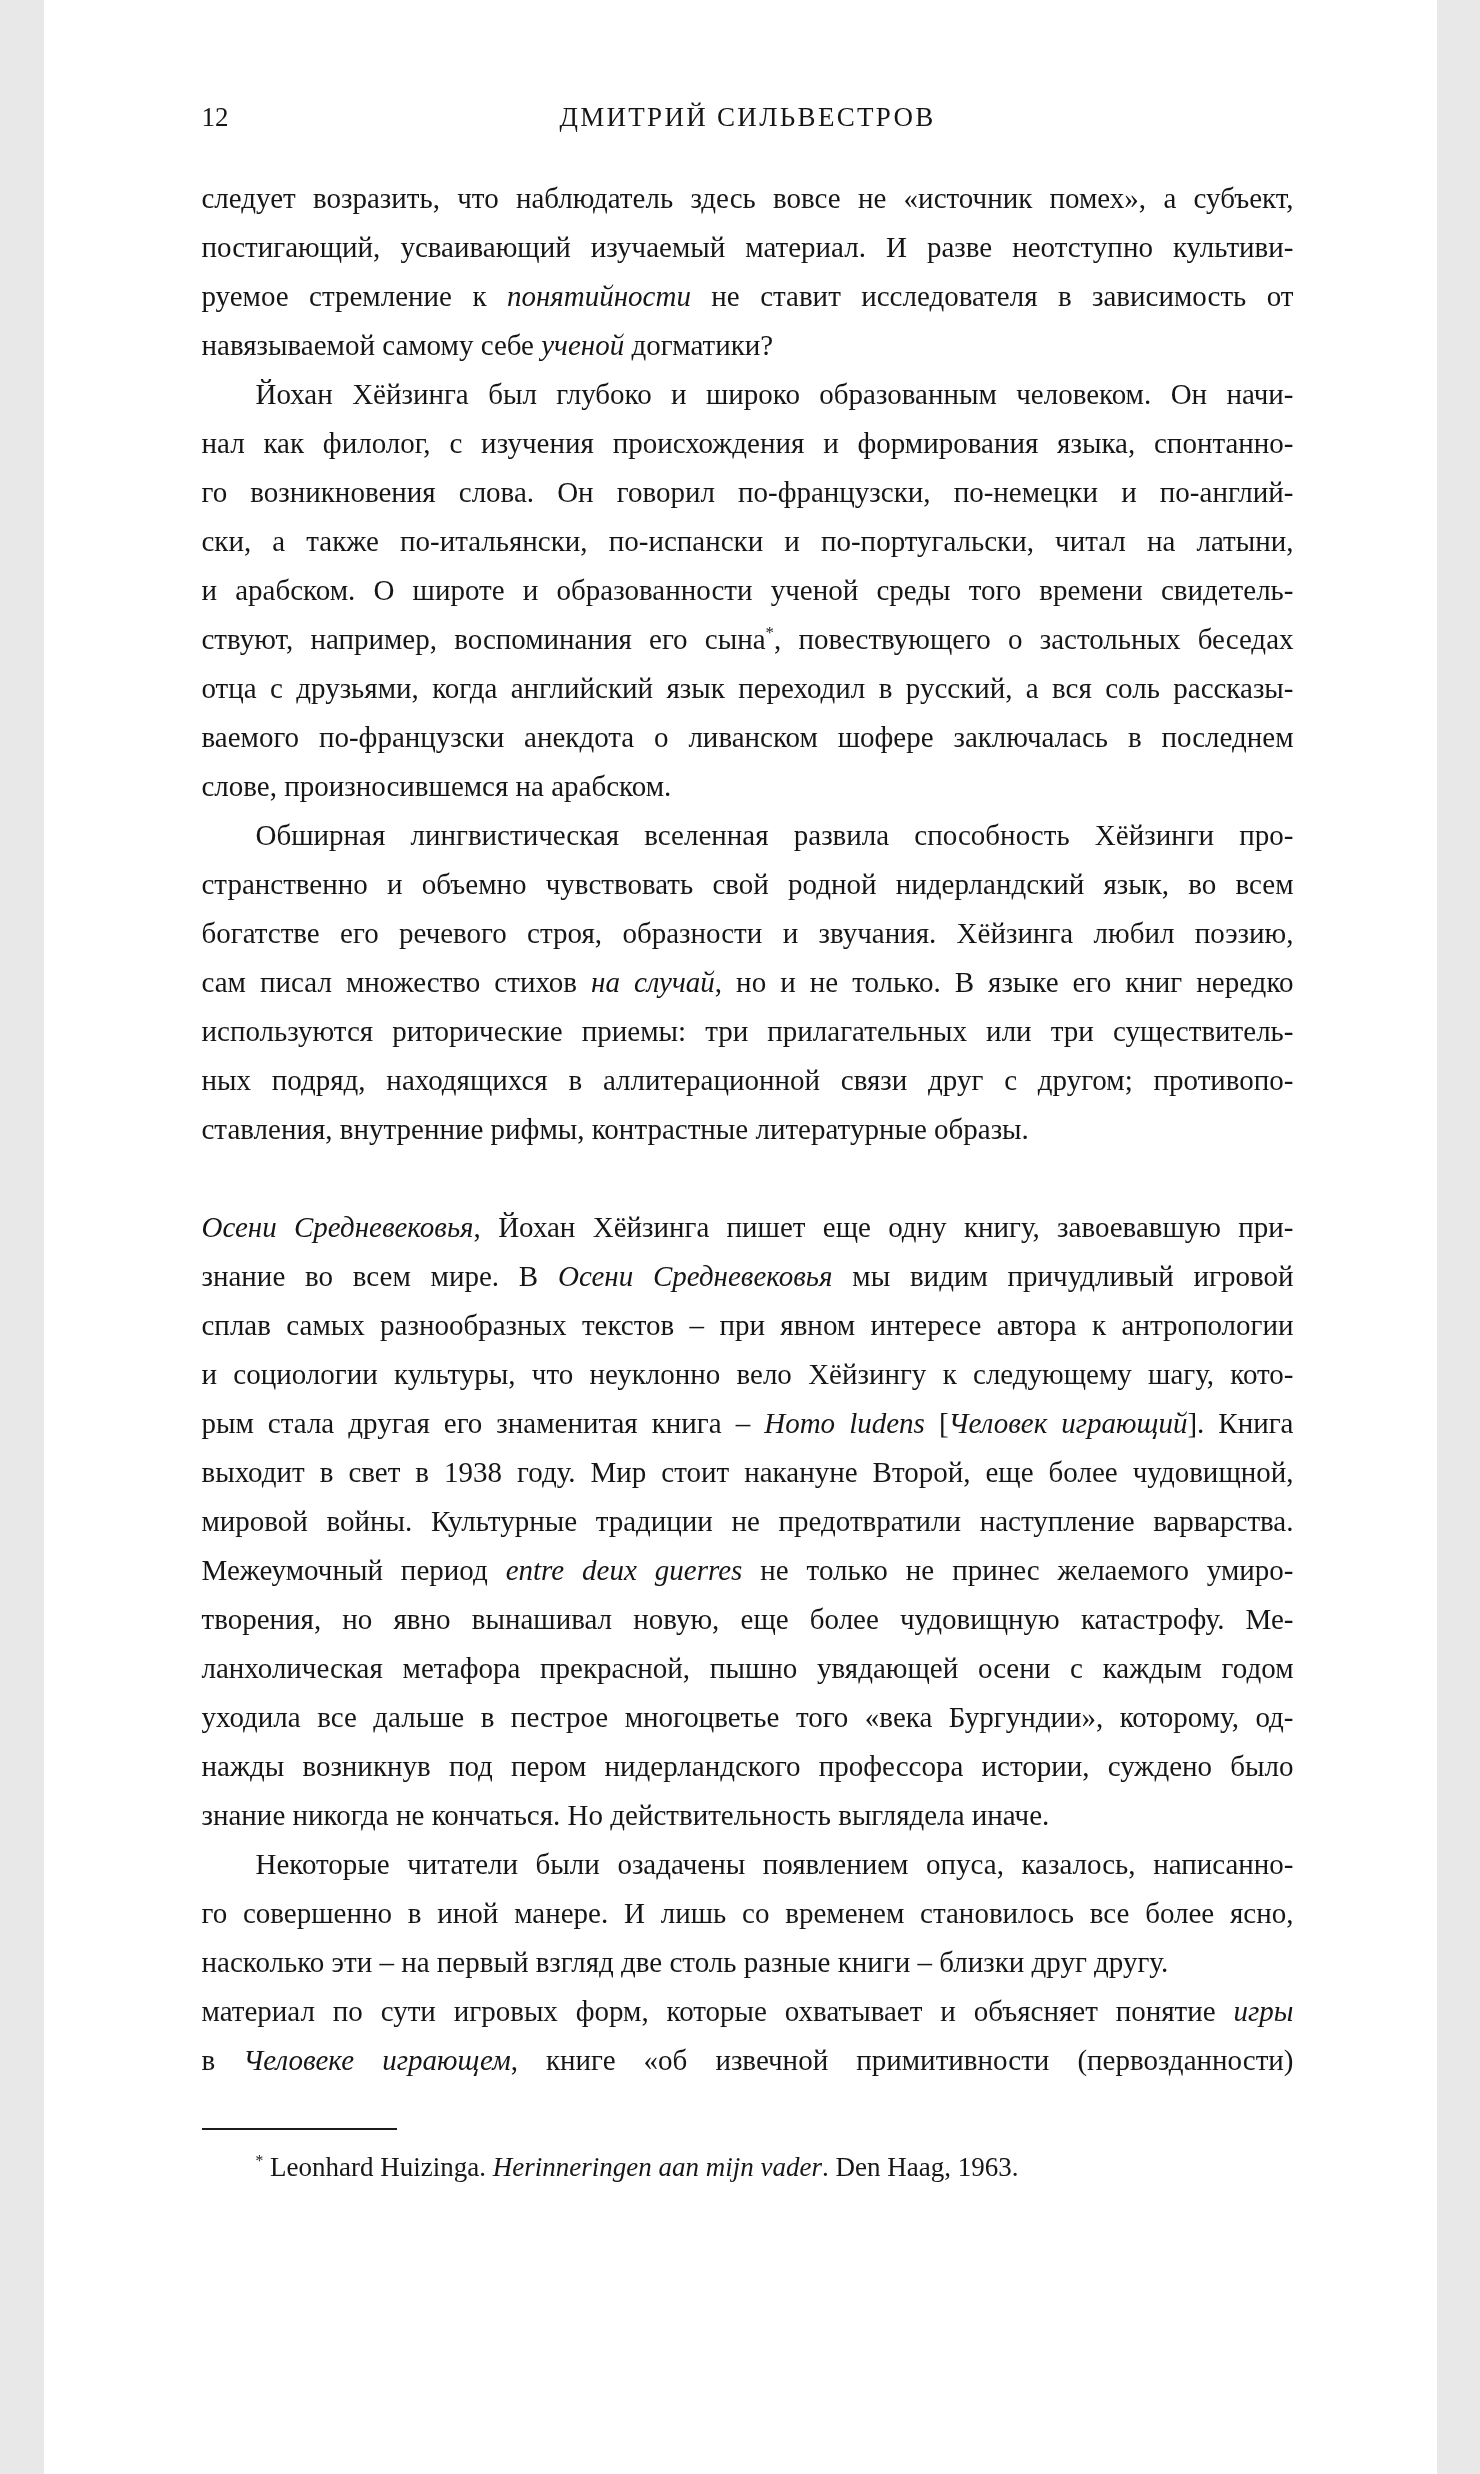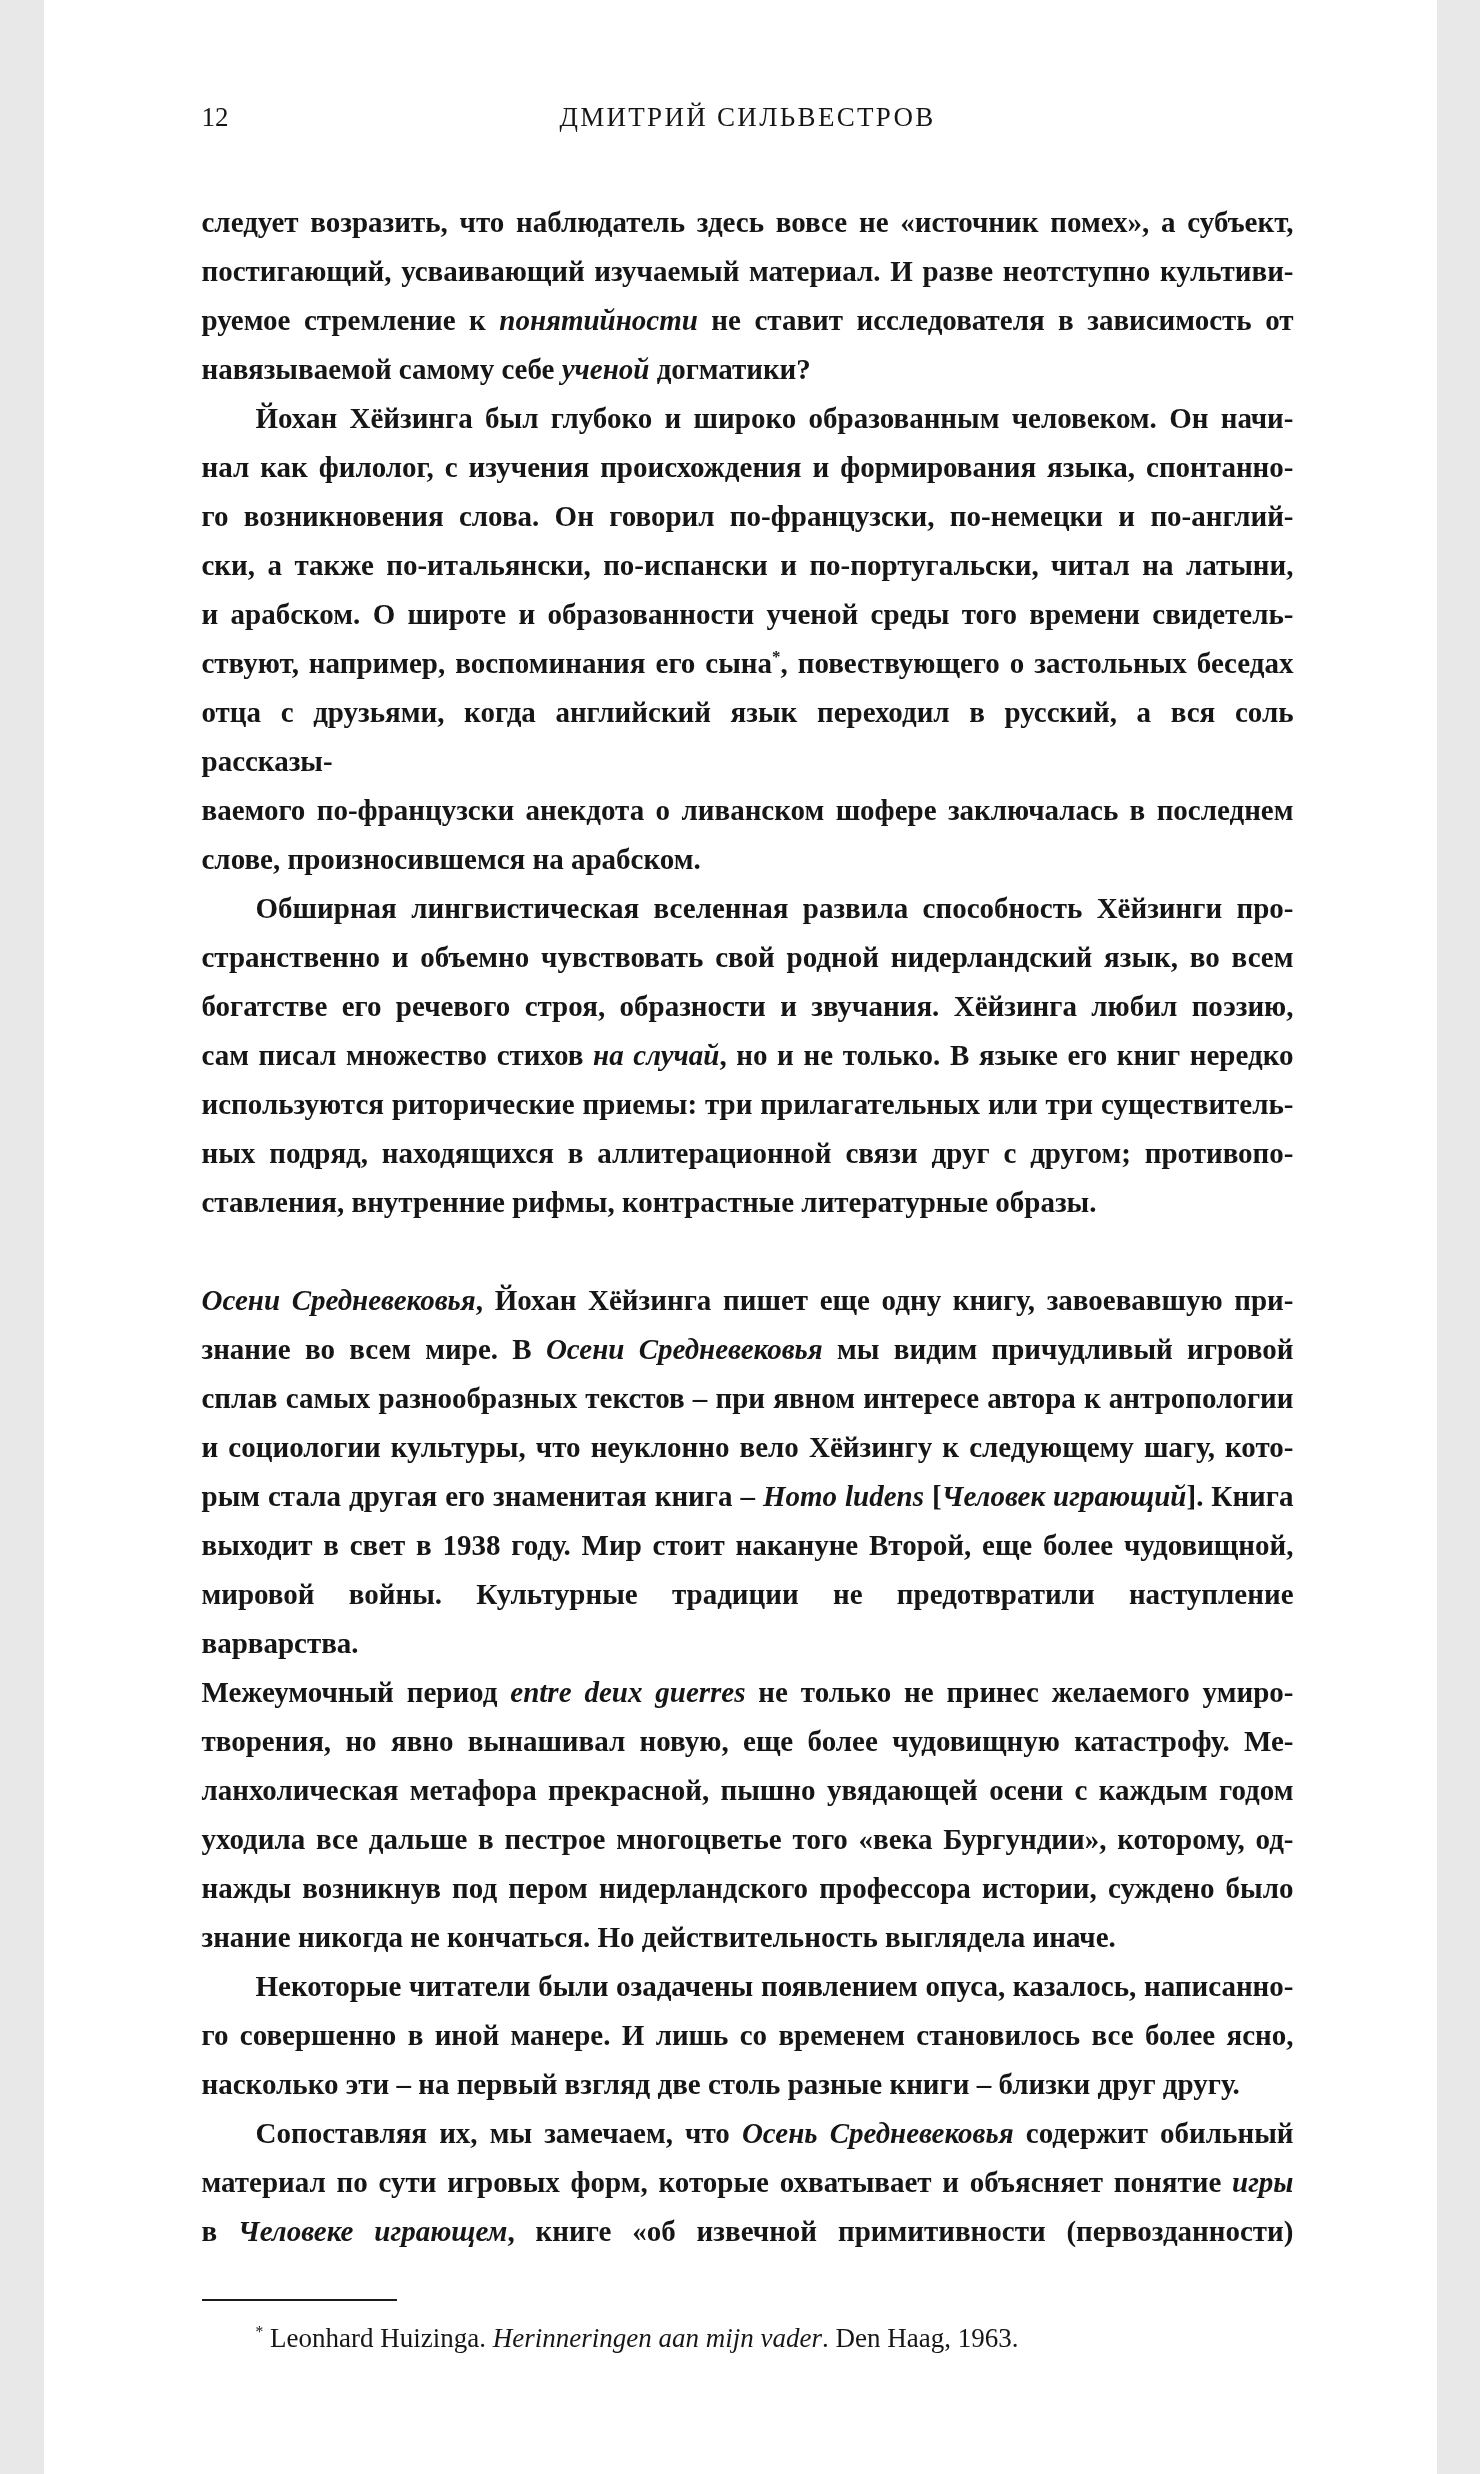--- a/index.html
+++ b/index.html
@@ -26,24 +26,23 @@
     position: absolute;
     left: 0;
     top: 0;
   }
   .running-title {
     width: 100%;
     text-align: center;
     letter-spacing: 2.3px;
   }
   .body-text {
-    margin-top: 65px;
+    margin-top: 41px;
     font-size: 29px;
     line-height: 49px;
-    font-weight: bold;
   }
   .para { margin: 0; }
   .para.space-before { margin-top: 49px; }
   .line {
     text-align: justify;
     text-align-last: justify;
     text-justify: inter-word;
     white-space: normal;
   }
   .line.flush { text-align-last: left; }
@@ -115,21 +114,20 @@
         <div class="line"><span>уходила все дальше в пестрое многоцветье того «века Бургундии», которому, од-</span></div>
         <div class="line"><span>нажды возникнув под пером нидерландского профессора истории, суждено было</span></div>
         <div class="line flush"><span>знание никогда не кончаться. Но действительность выглядела иначе.</span></div>
       </div>
       <div class="para">
         <div class="line indent"><span>Некоторые читатели были озадачены появлением опуса, казалось, написанно-</span></div>
         <div class="line"><span>го совершенно в иной манере. И лишь со временем становилось все более ясно,</span></div>
         <div class="line flush"><span>насколько эти – на первый взгляд две столь разные книги – близки друг другу.</span></div>
       </div>
       <div class="para">
-        <div class="line indent"><span>Сопоставляя их, мы замечаем, что </span><i>Осень Средневековья</i><span> содержит обильный</span></div>
         <div class="line"><span>материал по сути игровых форм, которые охватывает и объясняет понятие </span><i>игры</i></div>
         <div class="line"><span>в </span><i>Человеке играющем</i><span>, книге «об извечной примитивности (первозданности)</span></div>
       </div>
     </div>
   <div class="footnote">
     <div class="footnote-rule"></div>
     <div class="footnote-text"><sup>*</sup><span> Leonhard Huizinga. </span><i>Herinneringen aan mijn vader</i><span>. Den Haag, 1963.</span></div>
   </div>
 </div>
 

